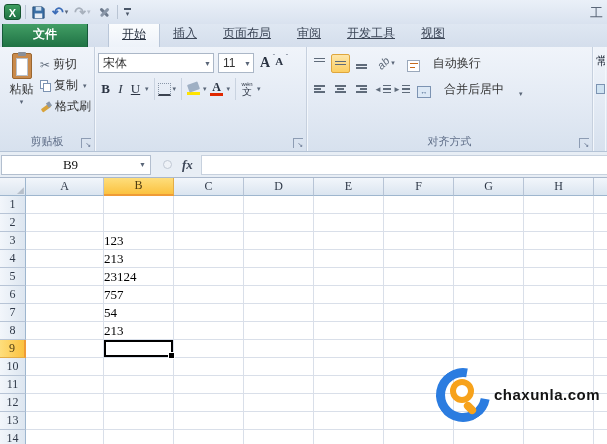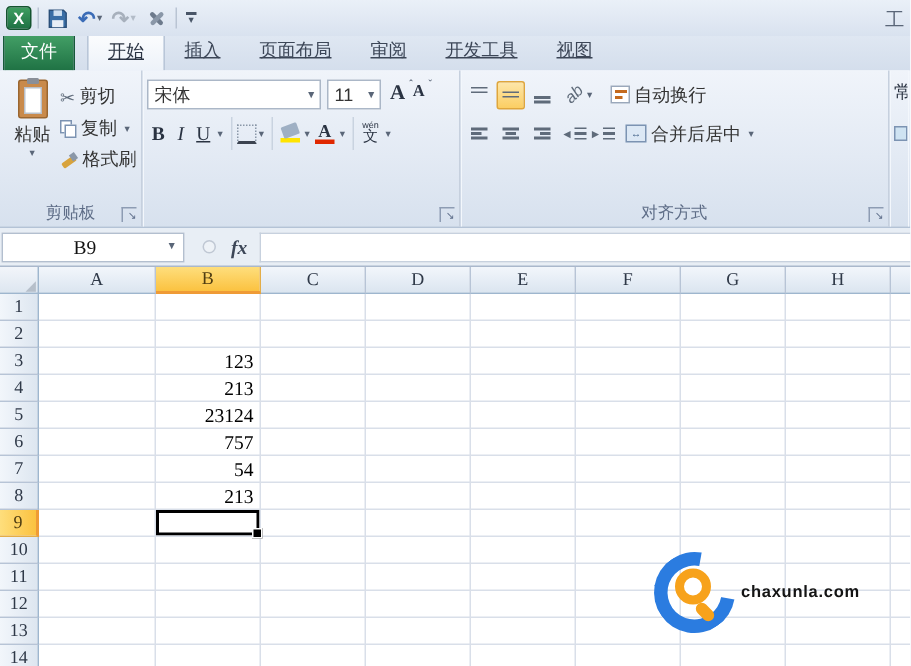--- a/index.html
+++ b/index.html
@@ -21,21 +21,21 @@
   .tools-icon i { position:absolute; left:2px; top:6px; width:11px; height:2.5px; background:#8a97a8; border-radius:2px; }
   .tools-icon i:nth-child(1){ transform:rotate(45deg); background:#6d7a8c; }
   .tools-icon i:nth-child(2){ transform:rotate(-45deg); }
   .qat-more { display:flex; flex-direction:column; align-items:center; justify-content:center; width:12px; }
   .qat-more b { width:7px; height:1.5px; background:#4a5668; margin-bottom:1px; }
   .qat-more span { font-size:7px; color:#4a5668; line-height:5px; }
   .title-part { position:absolute; right:4px; top:4px; font-size:13px; color:#5a6678; }
 
   
   .tabrow { height:23px; background:linear-gradient(#dfe7f2,#d4deec); display:flex; align-items:flex-end; padding-left:2px; }
-  .tab-file { background:linear-gradient(#45a268,#1f7244); color:#fff; padding:4px 11px 4px; border-radius:3px 3px 0 0; border:1px solid #16593a; border-bottom:none; margin-right:8px; cursor:default; }
+  .tab-file { background:linear-gradient(#45a268,#1f7244); color:#fff; padding:4px 30px 4px; border-radius:3px 3px 0 0; border:1px solid #16593a; border-bottom:none; margin-right:20px; cursor:default;font-weight:bold; }
   .tab { padding:4px 13px 4px; color:#3c4657; cursor:default;text-decoration:underline; }
   .tab.active { background:linear-gradient(#fcfdfe,#edf2f9); border:1px solid #b9c6d8; border-bottom:none; border-radius:2px 2px 0 0; color:#2a3342; }
 
   
   .ribbon { height:105px; background:linear-gradient(#f0f4fa,#e3eaf4 55%,#d7e1ee); border-bottom:1px solid #b4c3d6; display:flex; }
   .rgroup { position:relative; border-right:1px solid #c6d0de; box-shadow:1px 0 0 #f3f7fc; padding:3px 3px 16px 3px; flex-shrink:0; }
   .rgroup-label { position:absolute; bottom:2px; left:0; right:0; text-align:center; font-size:11px; color:#5e6d87; }
   .launcher { position:absolute; bottom:3px; right:3px; width:10px; height:10px; border-left:1px solid #8d9cb3; border-top:1px solid #8d9cb3; }
   .launcher span { position:absolute; right:0; bottom:0; font-size:7px; line-height:7px; color:#60708c; }
   .rrow { display:flex; align-items:center; height:26px; }
@@ -91,34 +91,34 @@
   .va-top { justify-content:flex-start; padding-top:3px; }
   .va-bottom { justify-content:flex-end; padding-bottom:3px; }
   .w10{width:11px;} .w7{width:7px;}
   .ha-left i { align-self:flex-start; } .ha-right i { align-self:flex-end; }
   .ha-left, .ha-center, .ha-right { padding:0 3px; }
   .orient { display:flex; align-items:center; margin:0 4px; }
   .orient .ab { display:inline-block; transform:rotate(-45deg); color:#5f6b7a; font-style:italic; font-size:11px; }
   .indent { display:flex; align-items:center; width:19px; height:19px; justify-content:center; color:#5f6b7a; font-size:8px; }
   .indent .bars { display:flex; flex-direction:column; gap:2px; margin-left:1px; }
   .indent .bars i { width:8px; height:1.5px; background:#5f6b7a; }
-  .txt-btn { display:flex; align-items:center; gap:3px; white-space:nowrap; margin-left:6px; }
+  .txt-btn { display:flex; align-items:flex-end; gap:13px; white-space:nowrap; margin-left:6px; }
   .wrap-ic { width:13px; height:12px; position:relative; border:1px solid #9aa8bb; background:#fff; }
   .wrap-ic i { position:absolute; left:2px; width:8px; height:1.5px; background:#c46a1e; }
   .wrap-ic i:nth-child(1){ top:2px; } .wrap-ic i:nth-child(2){ top:6px; width:5px; }
   .merge-ic { width:14px; height:12px; border:1px solid #7c93b2; background:#dce8f5; display:flex; align-items:center; justify-content:center; font-size:7px; color:#3a5a82; }
 
   
   .g-num { width:12px; border-right:none; overflow:hidden; padding:6px 0 0 3px; }
   .g-num .ntxt { font-size:12px; color:#2a3342; }
   .g-num .nic { margin-top:14px; width:9px; height:10px; background:#cfe3f2; border:1px solid #7c93b2; }
 
   
   .formulabar { height:26px; background:#e8eef5; border-bottom:1px solid #aab8cc; display:flex; align-items:center; padding:3px 0; }
-  .namebox { width:122px; height:20px; background:#fff; border:1px solid #b3bfcf; margin-left:1px; display:flex; align-items:center; }
+  .namebox { width:150px; height:20px; background:#fff; border:1px solid #b3bfcf; margin-left:1px; display:flex; align-items:center; }
   .namebox .nb-text { flex:1; text-align:center; font-family:"Liberation Serif",serif; font-size:13px; color:#111; }
   .namebox .dd { font-size:7px; color:#5a6678; padding-right:4px; }
   .fb-circle { width:9px; height:9px; border:1px solid #c0c8d4; border-radius:50%; margin:0 10px 0 12px; background:#eef2f7; }
   .fx { font-family:"Liberation Serif",serif; font-style:italic; font-weight:bold; font-size:13px; color:#3c4657; margin-right:8px; }
   .fb-field { flex:1; height:20px; background:#fff; border:1px solid #c7d1de; border-right:none; }
 
   
   .grid { position:relative; height:266px; background:#fff; overflow:hidden; }
   .ghead { display:flex; height:18px; }
   .corner { width:26px; flex-shrink:0; background:linear-gradient(#f2f5fa,#dde6f0); border-right:1px solid #9eb6ce; border-bottom:1px solid #9eb6ce; position:relative; }
@@ -126,33 +126,33 @@
   .colh { width:70px; flex-shrink:0; height:18px; line-height:17px; text-align:center; font-family:"Liberation Serif",serif; font-size:12px; color:#2f3948; background:linear-gradient(#f2f6fb,#dbe5f0); border-right:1px solid #b7c4d6; border-bottom:1px solid #9eb6ce; }
   .colh.c0 { width:78px; }
   .colh.sel { background:linear-gradient(#fede7c,#fbc240); border-bottom:2px solid #ef9b36; border-right:1px solid #e3ad48; line-height:15px; color:#4f3d12; }
   .colh.fill { flex:1; border-right:none; }
   .grow { display:flex; height:18px; }
   .rowh { width:26px; flex-shrink:0; text-align:center; font-family:"Liberation Serif",serif; font-size:12px; line-height:17px; color:#2f3948; background:linear-gradient(90deg,#f2f6fb,#dde6f0); border-right:1px solid #9eb6ce; border-bottom:1px solid #b7c4d6; }
   .rowh.sel { background:linear-gradient(90deg,#fede7c,#fbc240); border-right:2px solid #ef9b36; border-bottom:1px solid #e3ad48; color:#4f3d12; }
   .gcell { width:70px; flex-shrink:0; border-right:1px solid #d9dfe9; border-bottom:1px solid #d9dfe9; background:#fff; }
   .gcell.c0 { width:78px; }
   .gcell.fill { flex:1; border-right:none; }
-  .gcell.num { font-family:"Liberation Serif",serif; font-size:13px; color:#000; text-align:right; padding-right:4px; line-height:17px; }
+  .gcell.num { font-family:"Liberation Serif",serif; font-size:13px; color:#000; text-align:left; padding-right:4px; line-height:17px; }
   .gcell.active { position:relative; box-shadow:inset 0 0 0 2px #000; z-index:2; }
   .gcell.active::after { content:""; position:absolute; right:-2px; bottom:-2px; width:5px; height:5px; background:#000; border:1px solid #fff; }
 
   
   .wm { position:absolute; left:436px; top:365px; width:168px; height:60px; display:flex; align-items:center; z-index:10; }
   .wm-logo { position:relative; width:54px; height:54px; flex-shrink:0; }
   .wm-ring { position:absolute; left:0; top:0; width:54px; height:54px; border-radius:50%; border:9px solid #2b7ce0; border-right-color:transparent; transform:rotate(-35deg); }
   .wm-lens { position:absolute; left:14px; top:11px; width:24px; height:24px; border-radius:50%; border:6px solid #f7a21b; background:#fff; }
   .wm-handle { position:absolute; left:30px; top:33px; width:8px; height:14px; background:#f7a21b; border-radius:4px; transform:rotate(-45deg); }
   .wm-text { margin-left:4px; display:flex; flex-direction:column; }
   .wm-title { font-size:33px; font-weight:bold; color:#141414; line-height:34px; letter-spacing:1px; white-space:nowrap; }
-  .wm-domain { font-size:11px; font-weight:bold; color:#141414; line-height:16px; letter-spacing:0.5px; }
+  .wm-domain { font-size:15px; font-weight:bold; color:#141414; line-height:16px; letter-spacing:0.5px; }
 </style>
 </head>
 <body>
 
 <div class="app">
 
   <div class="titlebar">
     <div class="qat">
       <div class="xl-icon">X</div>
       <div class="qat-sep"></div>

